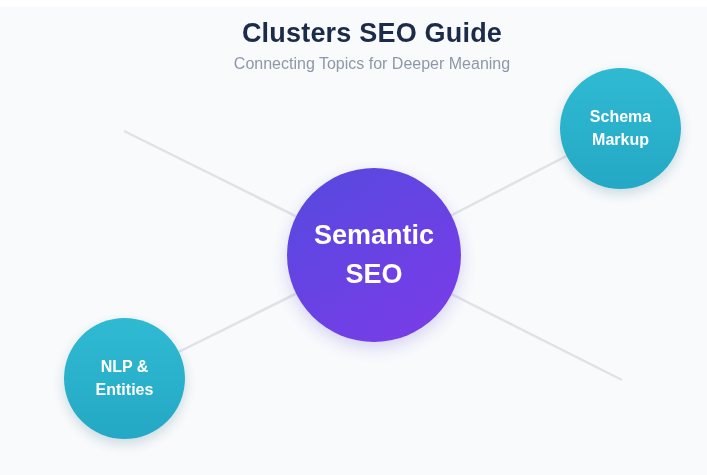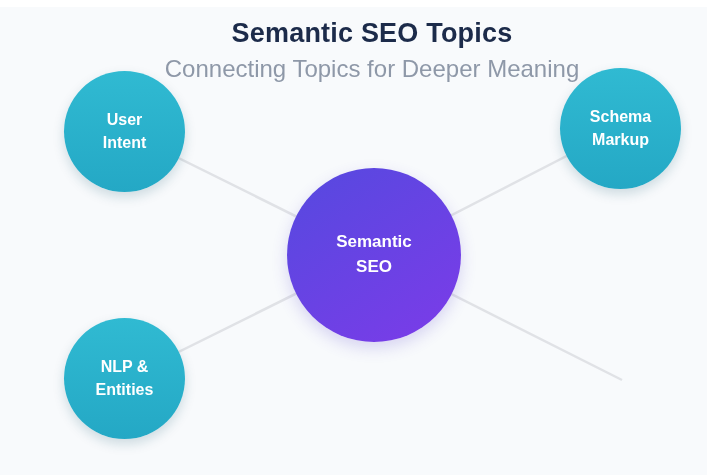--- a/index.html
+++ b/index.html
@@ -37,21 +37,21 @@
     z-index:3;
   }
   .title {
     font-size:27px;
     font-weight:bold;
     color:var(--title_text);
     letter-spacing:0.2px;
   }
   .subtitle {
     margin-top:6px;
-    font-size:24px;
+    font-size:16px;
     color:var(--subtitle_text);
   }
   svg.connectors {
     position:absolute;
     left:0; top:0;
     width:707px; height:475px;
     z-index:1;
   }
   .connector {
     stroke:var(--connector);
@@ -67,21 +67,21 @@
     text-align:center;
     color:var(--node_text);
     font-weight:bold;
     white-space:pre-line;
     z-index:2;
   }
   .node.center {
     width:174px; height:174px;
     left:287px; top:168px;
     background:linear-gradient(145deg, var(--center_gradient_start) 10%, var(--center_gradient_end) 95%);
-    font-size:17px;
+    font-size:27px;
     line-height:1.45;
     box-shadow:0 6px 16px rgba(80,60,200,0.20);
   }
   .node.satellite {
     width:121px; height:121px;
     background:linear-gradient(180deg, var(--node_fill_top), var(--node_fill_bottom));
     font-size:16px;
     line-height:1.4;
     box-shadow:0 5px 12px rgba(10,80,100,0.18);
   }
@@ -90,40 +90,36 @@
   .node.nlp-entities    { left:64px;  top:318px; }
   .node.content-clusters{ left:562px; top:320px; }
 </style>
 </head>
 <body>
 
 <div class="canvas">
   <div class="panel"></div>
 
   <div class="header">
-    <div class="title">Semantic SEO Topics</div>
+    <div class="title">Clusters SEO Guide</div>
     <div class="subtitle">Connecting Topics for Deeper Meaning</div>
   </div>
 
   <svg class="connectors" viewBox="0 0 707 475">
     <line class="connector" x1="374" y1="255" x2="124" y2="131"></line>
     <line class="connector" x1="374" y1="255" x2="621" y2="128"></line>
     <line class="connector" x1="374" y1="255" x2="124" y2="379"></line>
     <line class="connector" x1="374" y1="255" x2="622" y2="380"></line>
   </svg>
 
   <div class="node center">
     <span>Semantic
 SEO</span>
   </div>
 
-  <div class="node satellite user-intent">
-    <span>User
-Intent</span>
-  </div>
 
   <div class="node satellite nlp-entities">
     <span>NLP &amp;
 Entities</span>
   </div>
 
   <div class="node satellite schema-markup">
     <span>Schema
 Markup</span>
   </div>

